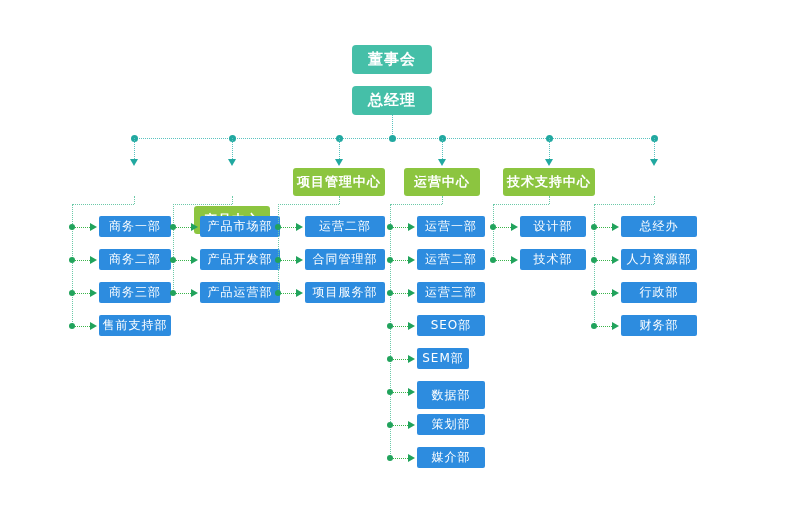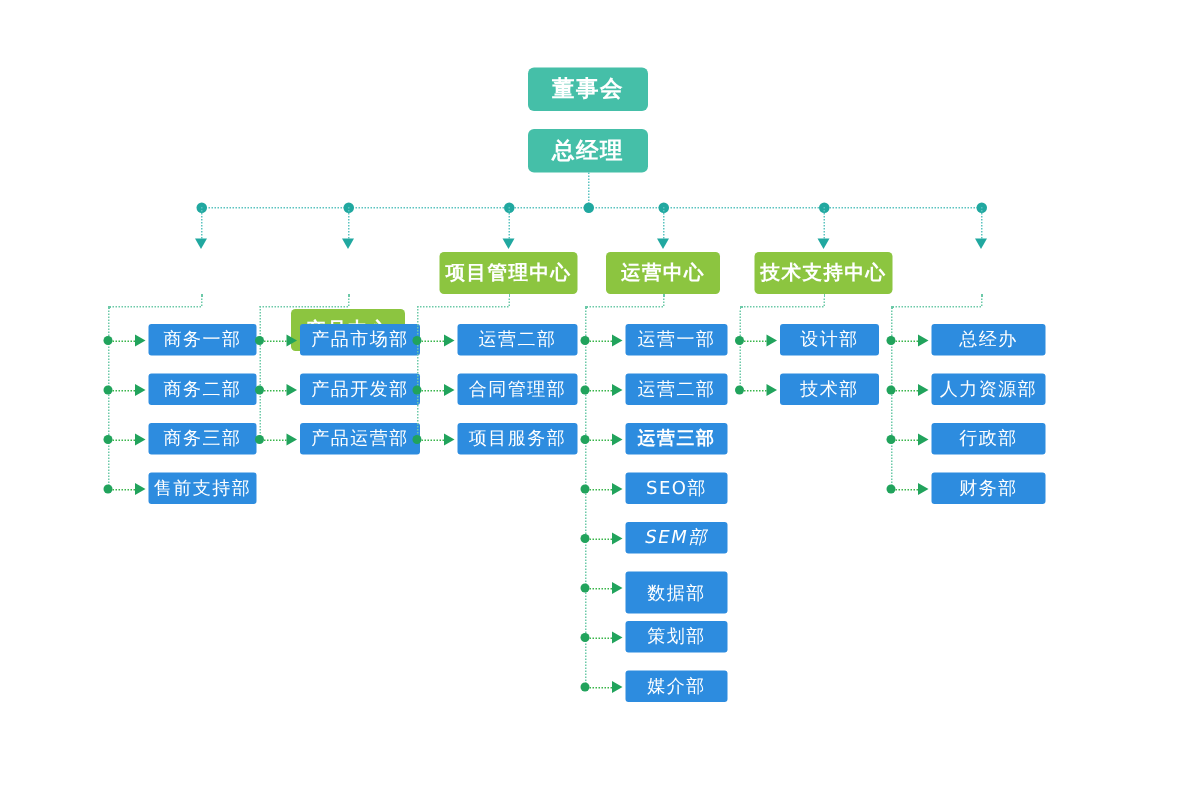--- a/index.html
+++ b/index.html
@@ -182,29 +182,29 @@
     <div class="hline green" style="left: 393px; top: 226.5px; width: 15px;"></div>
     <div class="arrow-right" style="left: 408px; top: 222.5px;"></div>
     <div class="node level3" style="left: 417px; top: 216px; width: 68px; height: 21px;">运营一部</div>
     <div class="dot green" style="left: 387px; top: 256.5px;"></div>
     <div class="hline green" style="left: 393px; top: 259.5px; width: 15px;"></div>
     <div class="arrow-right" style="left: 408px; top: 255.5px;"></div>
     <div class="node level3" style="left: 417px; top: 249px; width: 68px; height: 21px;">运营二部</div>
     <div class="dot green" style="left: 387px; top: 289.5px;"></div>
     <div class="hline green" style="left: 393px; top: 292.5px; width: 15px;"></div>
     <div class="arrow-right" style="left: 408px; top: 288.5px;"></div>
-    <div class="node level3" style="left: 417px; top: 282px; width: 68px; height: 21px; font-weight: bold;">运营三部</div>
+    <div class="node level3" style="left: 417px; top: 282px; width: 68px; height: 21px;">运营三部</div>
     <div class="dot green" style="left: 387px; top: 322.5px;"></div>
     <div class="hline green" style="left: 393px; top: 325.5px; width: 15px;"></div>
     <div class="arrow-right" style="left: 408px; top: 321.5px;"></div>
     <div class="node level3" style="left: 417px; top: 315px; width: 68px; height: 21px;">SEO部</div>
     <div class="dot green" style="left: 387px; top: 355.5px;"></div>
     <div class="hline green" style="left: 393px; top: 358.5px; width: 15px;"></div>
     <div class="arrow-right" style="left: 408px; top: 354.5px;"></div>
-    <div class="node level3" style="left: 417px; top: 348px; width: 68px; height: 21px; font-style: italic;">SEM部</div>
+    <div class="node level3" style="left: 417px; top: 348px; width: 52px; height: 21px;">SEM部</div>
     <div class="dot green" style="left: 387px; top: 388.5px;"></div>
     <div class="hline green" style="left: 393px; top: 391.5px; width: 15px;"></div>
     <div class="arrow-right" style="left: 408px; top: 387.5px;"></div>
     <div class="node level3" style="left: 417px; top: 381px; width: 68px; height: 28px;">数据部</div>
     <div class="dot green" style="left: 387px; top: 421.5px;"></div>
     <div class="hline green" style="left: 393px; top: 424.5px; width: 15px;"></div>
     <div class="arrow-right" style="left: 408px; top: 420.5px;"></div>
     <div class="node level3" style="left: 417px; top: 414px; width: 68px; height: 21px;">策划部</div>
     <div class="dot green" style="left: 387px; top: 454.5px;"></div>
     <div class="hline green" style="left: 393px; top: 457.5px; width: 15px;"></div>

